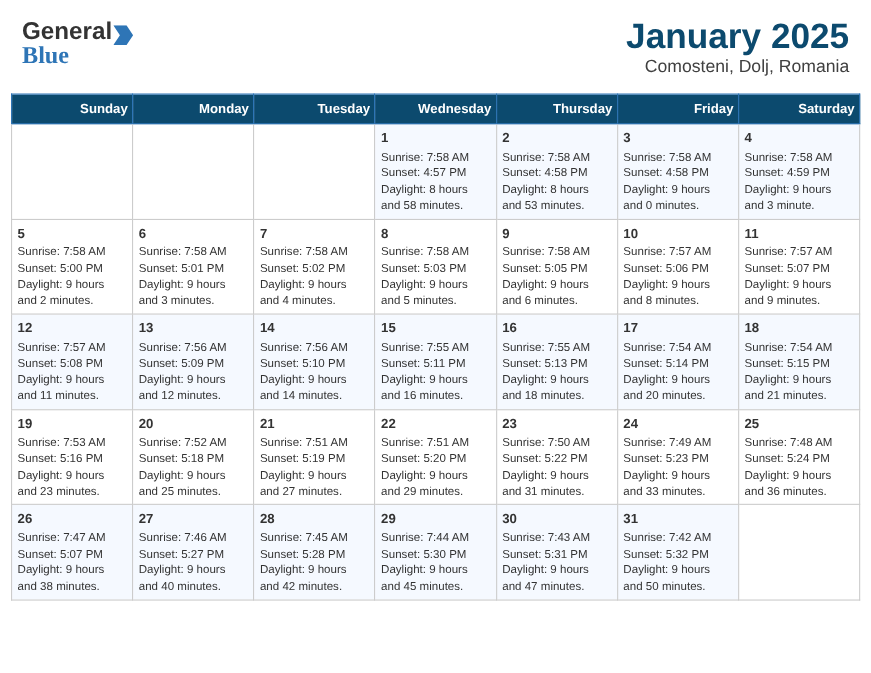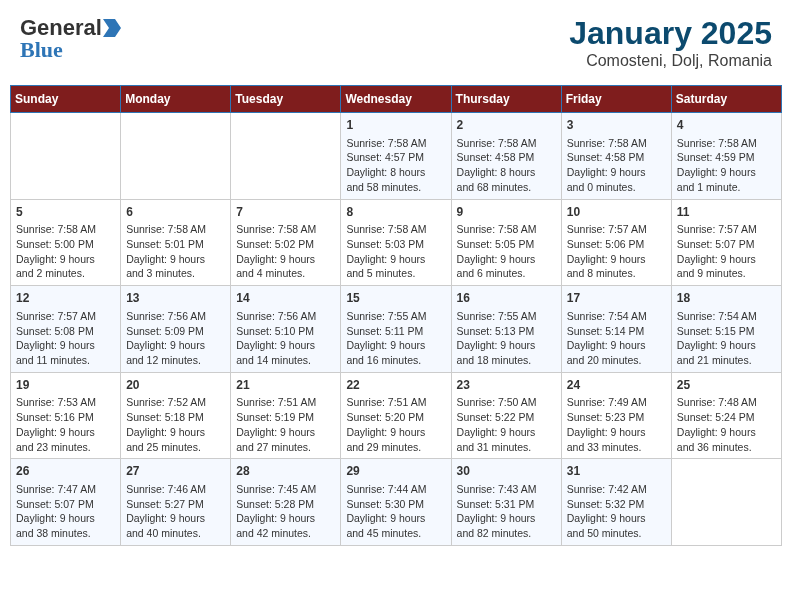--- a/index.html
+++ b/index.html
@@ -24,24 +24,24 @@
     }
     .title-block { text-align: right; }
     .title-block h1 { font-size: 32px; color: #0c4a6e; font-weight: bold; }
     .title-block h2 { font-size: 16px; color: #404040; font-weight: normal; }
     table {
       width: 100%;
       border-collapse: collapse;
       font-size: 11px;
     }
     thead tr th {
-      background-color: #7f1d1d;
+      background-color: #0c4a6e;
       color: #fff;
       padding: 6px 4px;
-      text-align: left;
+      text-align: right;
       font-size: 12px;
       font-weight: bold;
       border: 1px solid #2e75b6;
     }
     tbody tr td {
       border: 1px solid #ccc;
       vertical-align: top;
       padding: 4px 5px;
       width: calc(100% / 7);
       min-height: 80px;
@@ -57,21 +57,21 @@
       margin-bottom: 2px;
       display: block;
     }
     .empty { background: #fff !important; }
   </style>
 </head>
 <body>
 
 <div class="header">
   <div class="logo">
-    <div style="display:flex;align-items:center;">
+    <div style="display:flex;align-items:flex-end;">
       <span style="font-size:22px;font-weight:bold;color:#333;">General</span>
       <svg width="18" height="18" viewBox="0 0 18 18" style="margin:0 1px;">
         <polygon points="0,0 12,0 18,9 12,18 0,18 6,9" fill="#2e75b6"></polygon>
       </svg>
     </div>
     <span style="font-size:22px;font-weight:bold;color:#2e75b6;margin-top:-4px;font-family:Liberation Serif, serif;">Blue</span>
   </div>
   <div class="title-block">
     <h1>January 2025</h1>
     <h2>Comosteni, Dolj, Romania</h2>
@@ -100,35 +100,35 @@
           <div>Sunrise: 7:58 AM</div>
           <div>Sunset: 4:57 PM</div>
           <div>Daylight: 8 hours</div>
           <div>and 58 minutes.</div>
         </td>
         <td>
           <span class="day-num">2</span>
           <div>Sunrise: 7:58 AM</div>
           <div>Sunset: 4:58 PM</div>
           <div>Daylight: 8 hours</div>
-          <div>and 68 minutes.</div>
+          <div>and 53 minutes.</div>
         </td>
         <td>
           <span class="day-num">3</span>
           <div>Sunrise: 7:58 AM</div>
           <div>Sunset: 4:58 PM</div>
           <div>Daylight: 9 hours</div>
           <div>and 0 minutes.</div>
         </td>
         <td>
           <span class="day-num">4</span>
           <div>Sunrise: 7:58 AM</div>
           <div>Sunset: 4:59 PM</div>
           <div>Daylight: 9 hours</div>
-          <div>and 1 minute.</div>
+          <div>and 3 minute.</div>
         </td>
       </tr>
       <tr>
         <td>
           <span class="day-num">5</span>
           <div>Sunrise: 7:58 AM</div>
           <div>Sunset: 5:00 PM</div>
           <div>Daylight: 9 hours</div>
           <div>and 2 minutes.</div>
         </td>
@@ -304,21 +304,21 @@
           <div>Sunrise: 7:44 AM</div>
           <div>Sunset: 5:30 PM</div>
           <div>Daylight: 9 hours</div>
           <div>and 45 minutes.</div>
         </td>
         <td>
           <span class="day-num">30</span>
           <div>Sunrise: 7:43 AM</div>
           <div>Sunset: 5:31 PM</div>
           <div>Daylight: 9 hours</div>
-          <div>and 82 minutes.</div>
+          <div>and 47 minutes.</div>
         </td>
         <td>
           <span class="day-num">31</span>
           <div>Sunrise: 7:42 AM</div>
           <div>Sunset: 5:32 PM</div>
           <div>Daylight: 9 hours</div>
           <div>and 50 minutes.</div>
         </td>
         <td class="empty"></td>
       </tr>

